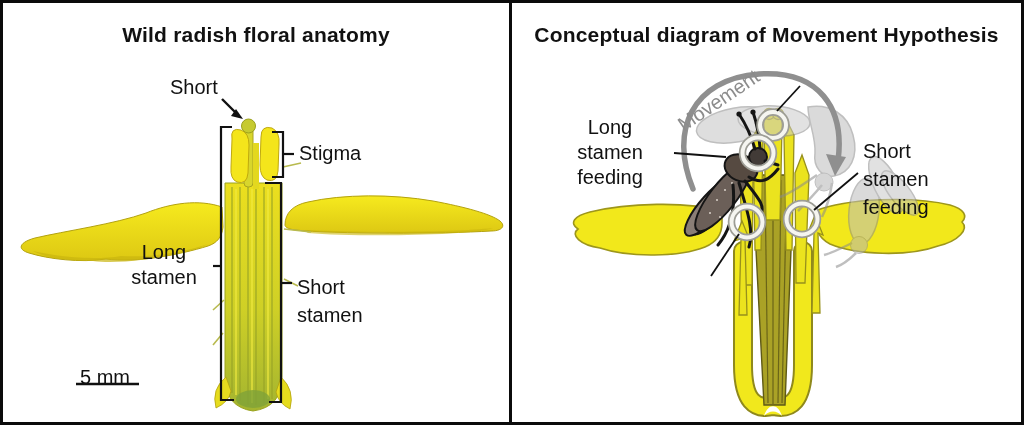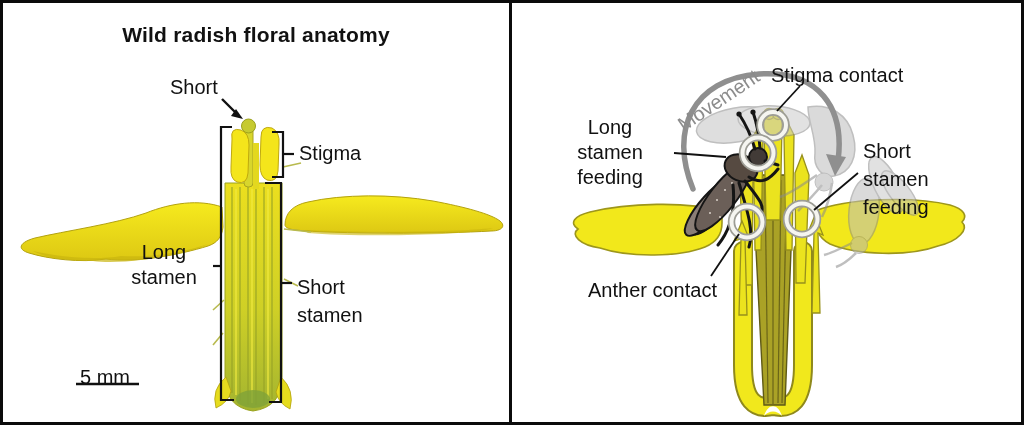--- a/index.html
+++ b/index.html
@@ -201,23 +201,22 @@
       </g>
 
       <g stroke="#111" stroke-width="1.8">
         <line x1="288" y1="71" x2="265" y2="96"></line>
         <line x1="162" y1="138" x2="214" y2="142"></line>
         <line x1="346" y1="158" x2="302" y2="195"></line>
         <line x1="199" y1="261" x2="227" y2="219"></line>
       </g>
     </svg>
 
+    <div class="ptitle">Conceptual diagram of Movement Hypothesis</div>
     <div class="movement">Movement</div>
-    <div class="lbl" style="left:259px;top:48px;">Stigma contact</div>
     <div class="lbl ra" style="left:40px;top:100px;width:116px;">Long
 stamen
 feeding</div>
     <div class="lbl lh26" style="left:351px;top:122px;">Short
 stamen
 feeding</div>
-    <div class="lbl" style="left:76px;top:263px;">Anther contact</div>
   </section>
 </div>
 
 </body></html>

